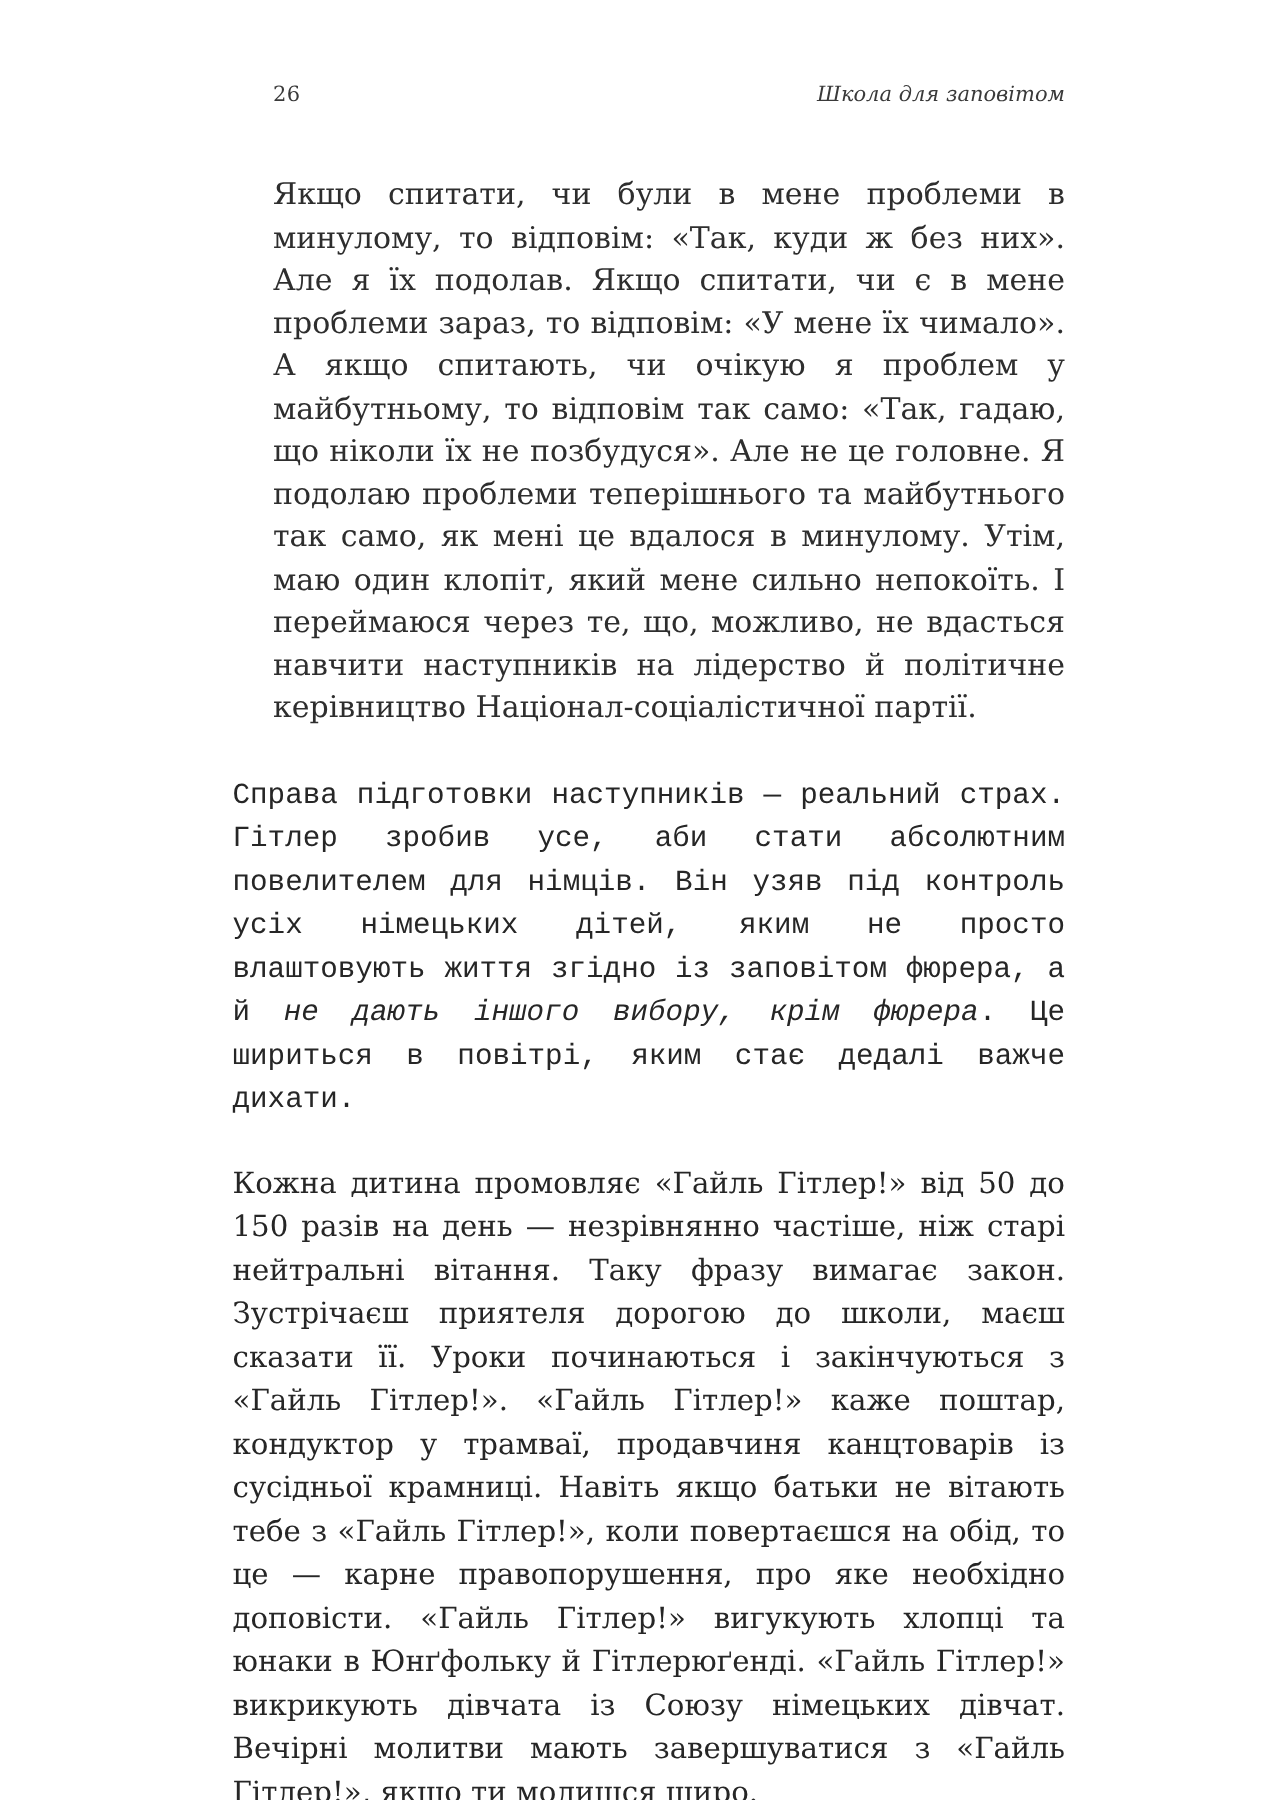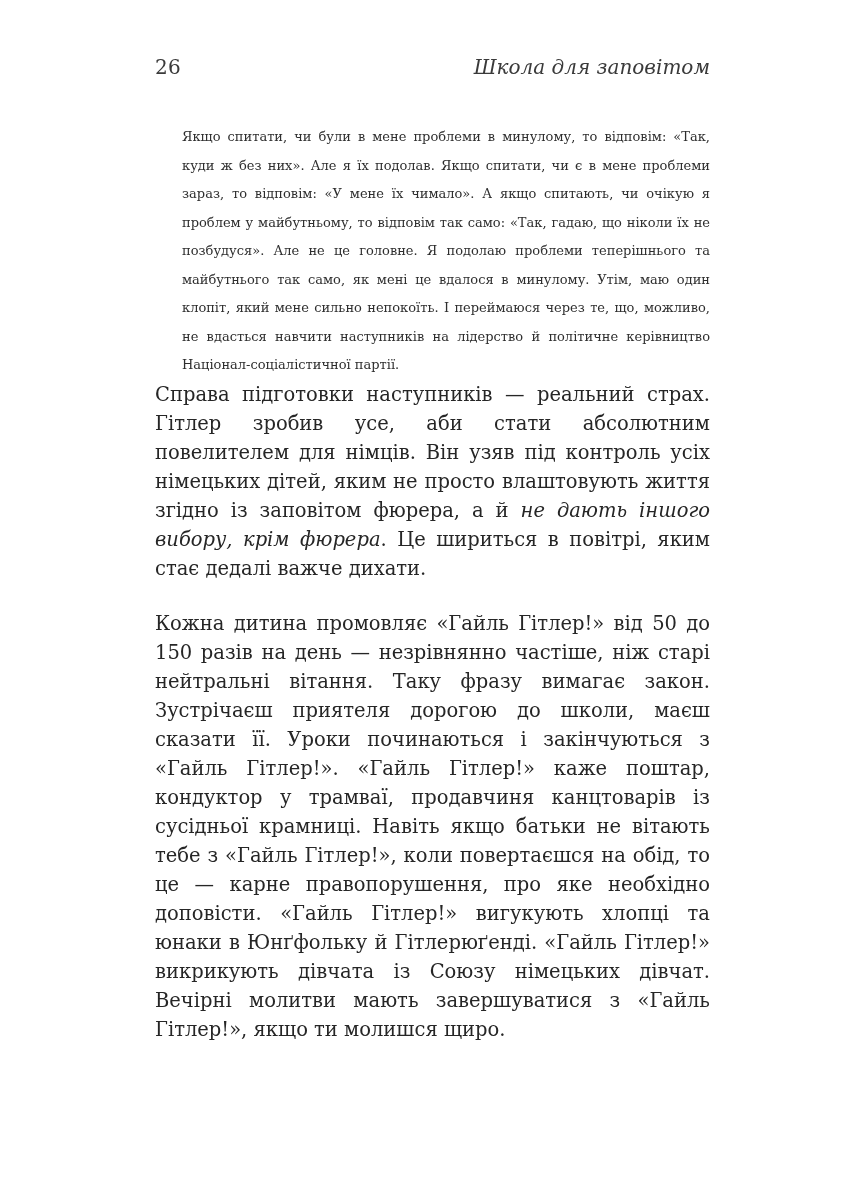--- a/index.html
+++ b/index.html
@@ -20,47 +20,50 @@
   }
 
   .content {
     padding: 55px 139px 0 155px;
   }
 
   .running-header {
     display: flex;
     justify-content: space-between;
     align-items: baseline;
-    font-size: 20px;
+    font-size: 14px;
     color: #3a3a3a;
+    margin-left: 27px;
   }
 
   .page-number {
     font-style: normal;
     letter-spacing: 0.02em;
   }
 
   .running-title {
     font-style: italic;
   }
 
   .quote-block {
     margin-top: 44px;
     margin-left: 27px;
-    font-size: 13px;
+    font-size: 20px;
     line-height: 28.5px;
     text-align: justify;
     color: #2e2e2e;
   }
 
   .body-paragraph {
+    margin-top: 30px;
     font-size: 19.5px;
     line-height: 29px;
     text-align: justify;
     color: #262626;
+    font-family: Liberation Mono, monospace;
   }
 
   .italic-run {
     font-style: italic;
   }
 
   .section-heading {
     margin-top: 36px;
     padding-left: 27px;
     font-size: 20px;

